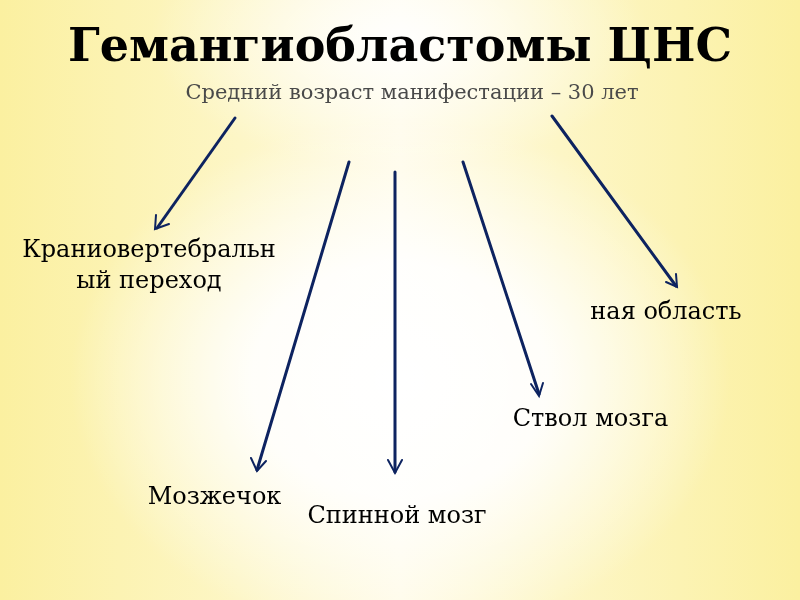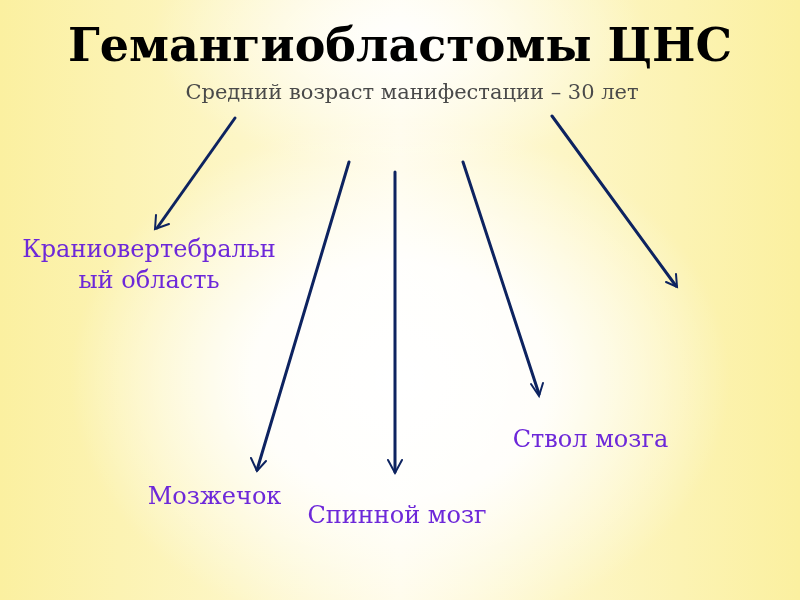--- a/index.html
+++ b/index.html
@@ -8,21 +8,21 @@
   .bg { position:absolute; inset:0;
     background:
       radial-gradient(ellipse 330px 260px at 400px 380px, rgba(255,255,255,1) 0%, rgba(255,255,255,0.9) 45%, rgba(255,255,255,0) 100%),
       radial-gradient(ellipse 250px 130px at 400px 40px, rgba(255,255,255,0.95) 0%, rgba(255,255,255,0) 100%),
       linear-gradient(90deg, #fbf0a0 0%, #fdf6c6 30%, #fffbe6 50%, #fdf6c6 70%, #fbf0a0 100%);
   }
   .title { position:absolute; left:0; width:800px; top:18px; text-align:center;
     font-size:46px; font-weight:bold; color:#000; letter-spacing:0px; }
   .subtitle { position:absolute; left:0; width:824px; top:80px; text-align:center;
     font-size:21px; color:#4a4a4a; }
-  .label { position:absolute; font-size:24px; color:#6d28d9; text-align:center; line-height:31px; }
+  .label { position:absolute; font-size:24px; color:#000000; text-align:center; line-height:31px; }
   svg.arrows { position:absolute; left:0; top:0; }
 </style>
 </head>
 <body>
 
 <div class="bg"></div>
 
 <div class="title">Гемангиобластомы ЦНС</div>
 <div class="subtitle">Средний возраст манифестации – 30 лет</div>
 
@@ -46,23 +46,24 @@
     </g>
     <g>
       <line x1="552" y1="116" x2="676" y2="286"></line>
       <polyline points="666,282 677,287 676,274" stroke-width="2"></polyline>
     </g>
   </g>
 </svg>
 
 <div class="label" style="left:4px; top:234px; width:290px;">
   <div>Краниовертебральн</div>
-  <div>ый область</div>
+  <div>ый переход</div>
 </div>
 
 <div class="label" style="left:538px; top:296px; width:256px;">
+  <div>ная область</div>
 </div>
 
-<div class="label" style="left:498px; top:424px; width:185px;">Ствол мозга</div>
+<div class="label" style="left:498px; top:403px; width:185px;">Ствол мозга</div>
 
 <div class="label" style="left:132px; top:481px; width:165px;">Мозжечок</div>
 
 <div class="label" style="left:292px; top:500px; width:210px;">Спинной мозг</div>
 
 </body></html>

